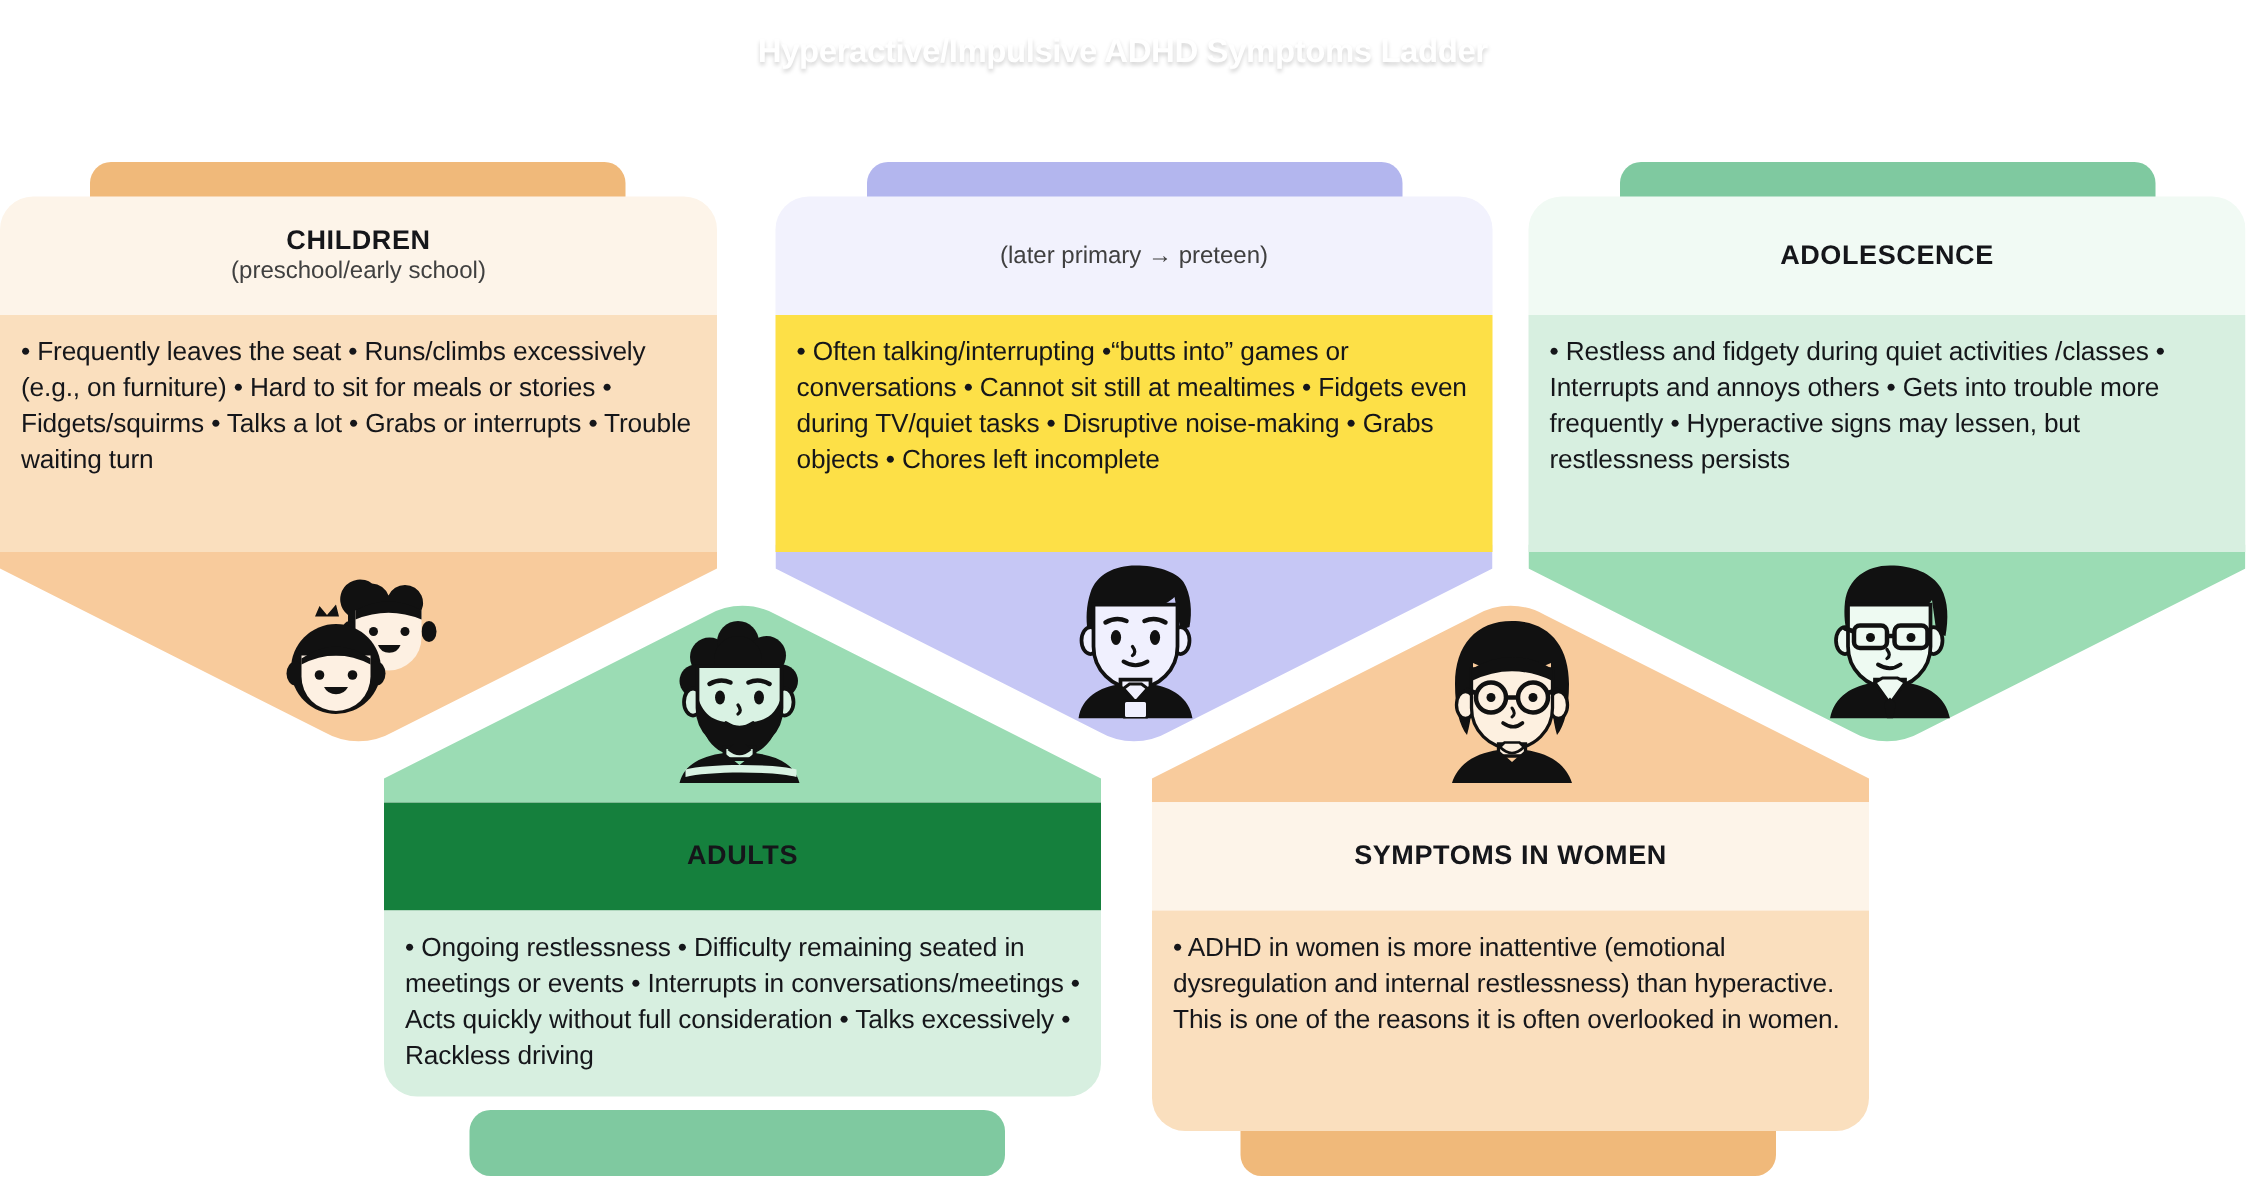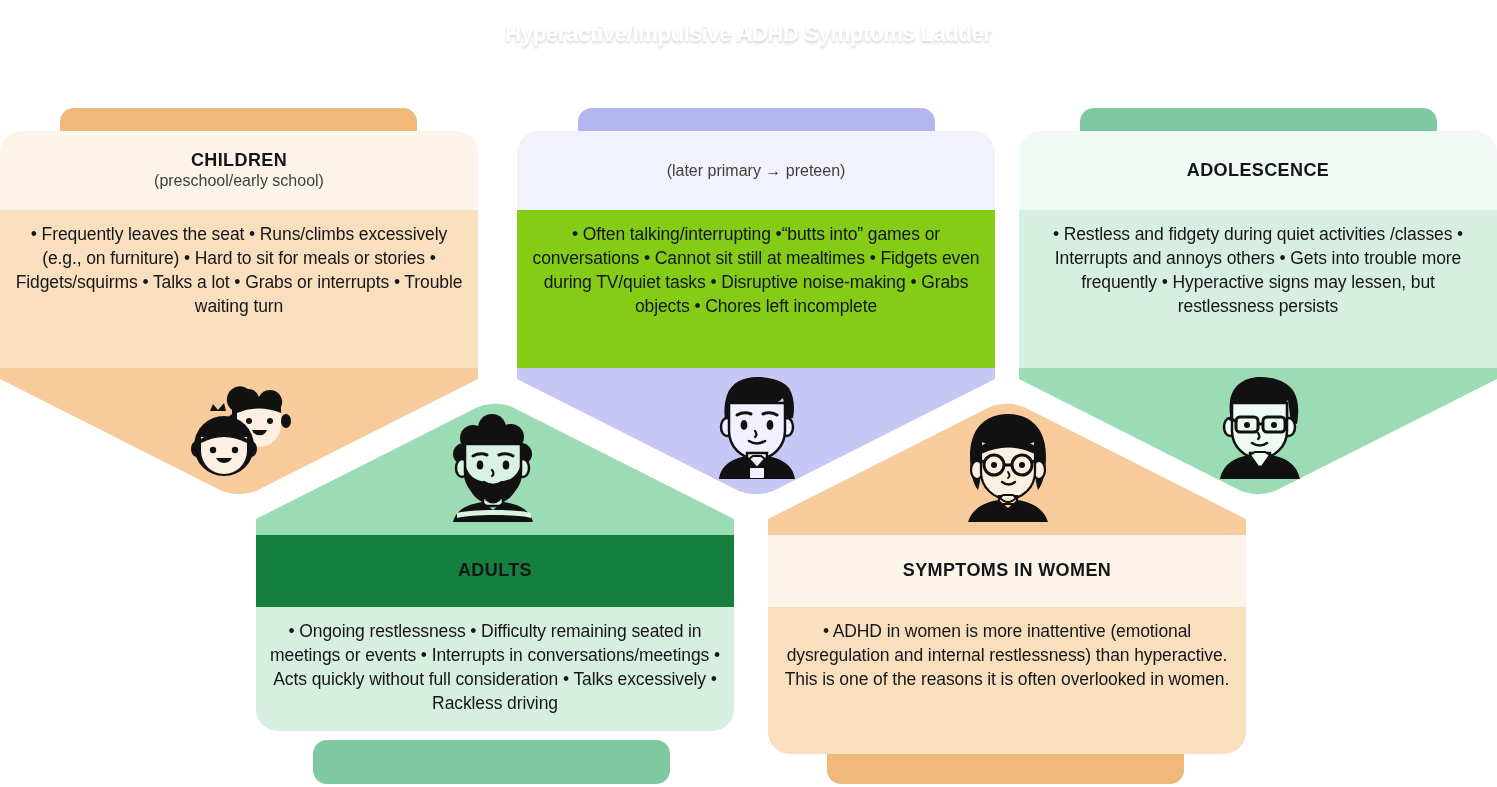--- a/index.html
+++ b/index.html
@@ -59,21 +59,20 @@
     justify-content: center;
     text-align: center;
     z-index: 3;
   }
   .card-body {
     position: absolute;
     z-index: 3;
     display: flex;
     align-items: flex-start;
     justify-content: center;
-    text-align: center;
     padding: 12px 14px 2px 14px;
   }
   .card-body.rounded-bottom { border-radius: 0 0 22px 22px; }
   .card-title {
     font-size: 18px;
     font-weight: bold;
     color: #15161a;
     letter-spacing: 0.4px;
     line-height: 1.12;
   }
@@ -155,21 +154,21 @@
     <div class="tab" style="left:578px; top:108px; width:357px; height:44px; background:#B3B6EE;"></div>
 
     <svg class="wedge" width="478" height="133" viewBox="0 0 478 133" style="left:517px; top:363px;">
       <path d="M0,0 L478,0 L478,16 L262,125 a46,46 0 0 1 -46,0 L0,16 Z" fill="#C6C7F5"></path>
     </svg>
 
     <div class="card-head" style="left:517px; top:131px; width:478px; height:79px; background:#F2F2FD;">
       <div class="card-sub">(later primary → preteen)</div>
     </div>
 
-    <div class="card-body" style="left:517px; top:210px; width:478px; height:158px; background:#84cc16;">
+    <div class="card-body" style="left:517px; top:210px; width:478px; height:158px; background:#fde047;">
       <div class="card-text">• Often talking/interrupting   •“butts into” games or conversations  • Cannot sit still at mealtimes   • Fidgets even during TV/quiet tasks   • Disruptive noise-making   • Grabs objects   • Chores left incomplete</div>
     </div>
 
     <svg class="avatar" width="92" height="104" viewBox="0 0 92 104" style="left:711px; top:375px;">
 
       <path d="M46 2 c-14 0 -26 6 -30 18 c-3 9 -3 18 -2 25 l6 2 l2 -18 c10 4 22 5 34 2 c8 -2 13 -5 16 -8 l4 22 l6 -2 c2 -10 1 -22 -4 -30 C73 6 60 2 46 2 Z" fill="#111111"></path>
 
       <ellipse cx="16" cy="52" rx="6" ry="9" fill="#f0f0fe" stroke="#111111" stroke-width="2.5"></ellipse>
       <ellipse cx="76" cy="52" rx="6" ry="9" fill="#f0f0fe" stroke="#111111" stroke-width="2.5"></ellipse>
 

